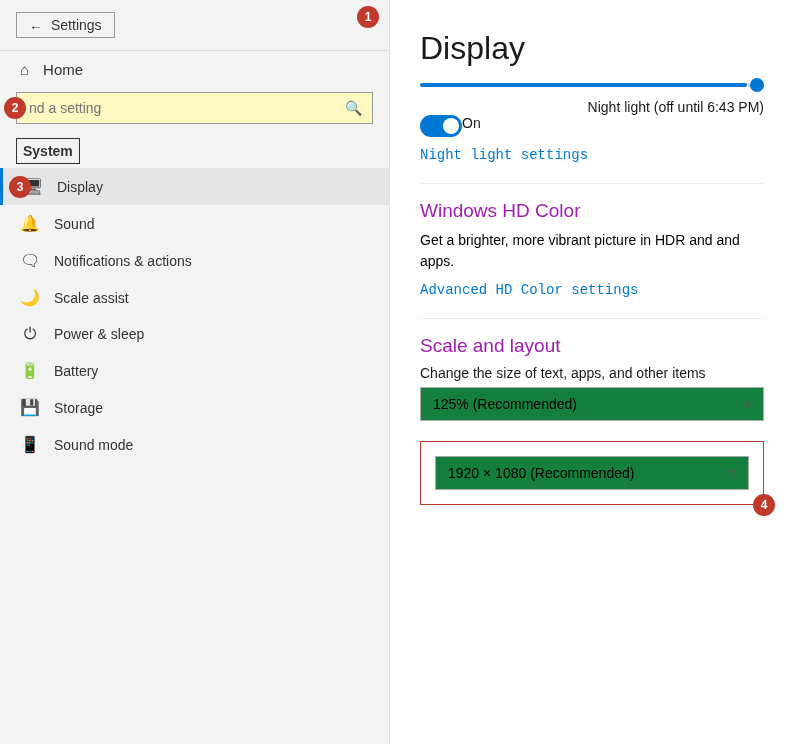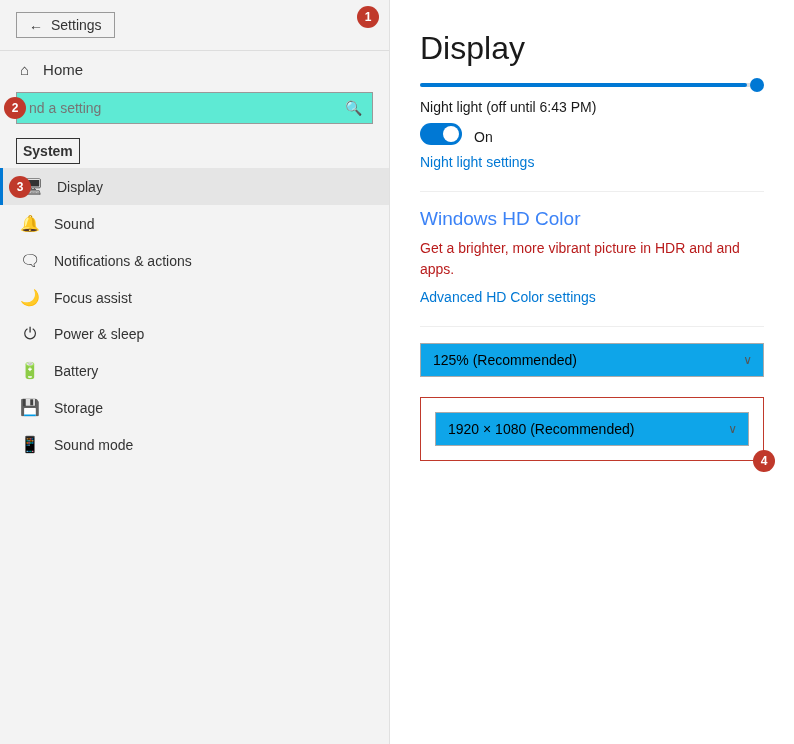--- a/index.html
+++ b/index.html
@@ -73,21 +73,21 @@
 
     .search-container {
       margin: 4px 16px 8px 16px;
       position: relative;
     }
 
     .search-box {
       width: 100%;
       padding: 7px 52px 7px 12px;
       border: 1px solid #999;
-      background: #5eead4;
+      background: #fef9c3;
       font-size: 14px;
       color: #666;
       outline: none;
     }
 
     .search-icon-btn {
       position: absolute;
       right: 10px;
       top: 50%;
       transform: translateY(-50%);
@@ -224,34 +224,33 @@
     }
 
     
     .section-block {
       margin-bottom: 20px;
     }
 
     .section-title {
       font-size: 19px;
       font-weight: 400;
-      color: #3b82f6;
+      color: #a21caf;
       margin-bottom: 8px;
     }
 
     .night-status {
       font-size: 14px;
       color: #1a1a1a;
-      margin-bottom: 8px;
+      text-align: right;
     }
 
     .toggle-container {
       display: flex;
-      align-items: flex-end;
-      gap: 12px;
+      align-items: flex-start;
       margin-bottom: 8px;
     }
 
     .toggle {
       width: 42px;
       height: 22px;
       background: #0078d4;
       border-radius: 11px;
       position: relative;
       cursor: pointer;
@@ -270,51 +269,52 @@
     .toggle-label {
       font-size: 14px;
       color: #1a1a1a;
     }
 
     .link-text {
       color: #0078d4;
       font-size: 14px;
       cursor: pointer;
       text-decoration: none;
+      font-family: Liberation Mono, monospace;
     }
 
     .divider {
       border: none;
       border-top: 1px solid #eee;
       margin: 16px 0;
     }
 
     .section-desc {
       font-size: 14px;
-      color: #b91c1c;
+      color: #000000;
       margin-bottom: 8px;
       line-height: 1.5;
     }
 
     .scale-label {
       font-size: 14px;
       color: #1a1a1a;
       margin-bottom: 6px;
     }
 
     .dropdown-wrapper {
       position: relative;
       margin-bottom: 10px;
     }
 
     .dropdown-wrapper select {
       width: 100%;
       padding: 8px 40px 8px 12px;
       border: 1px solid #aaa;
-      background: #0ea5e9;
+      background: #15803d;
       font-size: 14px;
       cursor: pointer;
       appearance: none;
       -webkit-appearance: none;
       outline: none;
     }
 
     .dropdown-arrow {
       position: absolute;
       right: 12px;
@@ -390,21 +390,21 @@
       <span>Sound</span>
     </div>
 
     <div class="nav-item">
       <span class="icon">🗨</span>
       <span>Notifications &amp; actions</span>
     </div>
 
     <div class="nav-item">
       <span class="icon">🌙</span>
-      <span>Focus assist</span>
+      <span>Scale assist</span>
     </div>
 
     <div class="nav-item">
       <span class="icon">⏻</span>
       <span>Power &amp; sleep</span>
     </div>
 
     <div class="nav-item">
       <span class="icon">🔋</span>
       <span>Battery</span>
@@ -450,20 +450,22 @@
   <div class="section-block">
     <h2 class="section-title">Windows HD Color</h2>
     <p class="section-desc">Get a brighter, more vibrant picture in HDR and
 and apps.</p>
     <a class="link-text">Advanced HD Color settings</a>
   </div>
 
   <hr class="divider">
 
   <div class="section-block">
+    <h2 class="section-title">Scale and layout</h2>
+    <div class="scale-label">Change the size of text, apps, and other items</div>
     <div class="dropdown-wrapper">
       <select>
         <option>100%</option>
         <option selected="">125% (Recommended)</option>
         <option>150%</option>
         <option>175%</option>
       </select>
       <span class="dropdown-arrow">∨</span>
     </div>
   </div>

